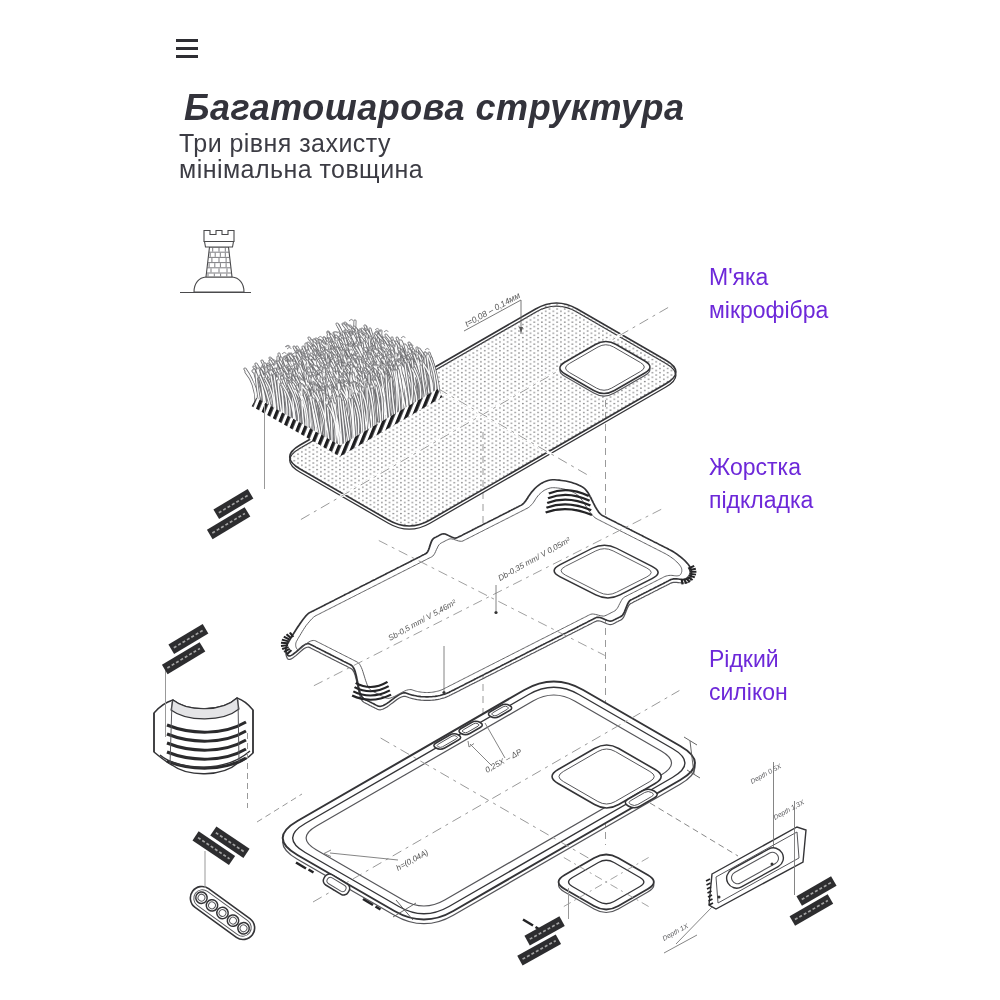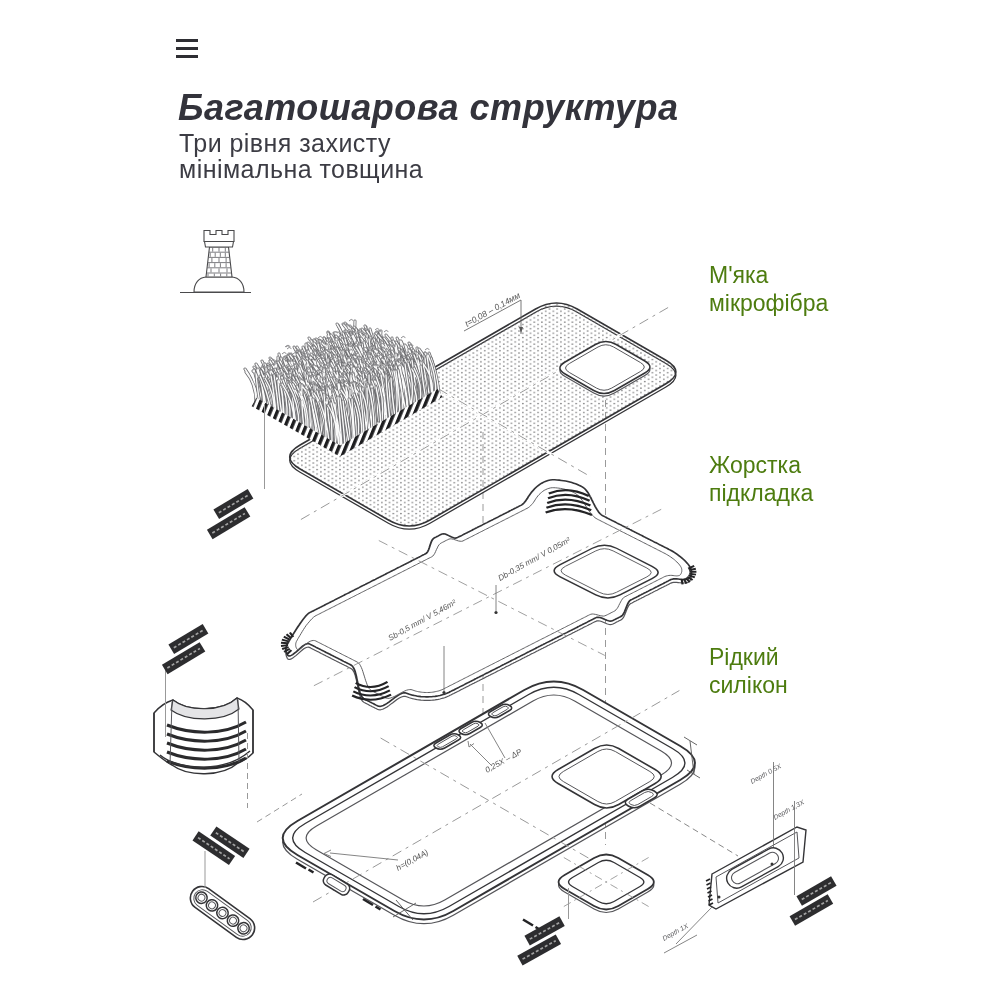--- a/index.html
+++ b/index.html
@@ -1,18 +1,18 @@
 <!DOCTYPE html>
 <html><head><meta charset="utf-8">
 <style>
 html,body{margin:0;padding:0;background:#fff;width:1000px;height:1000px;overflow:hidden}
 body{font-family:"Liberation Sans", sans-serif;}
-.title{position:absolute;left:178px;top:87px;font-size:36px;font-weight:bold;font-style:italic;color:#33333b;letter-spacing:0.5px}
+.title{position:absolute;left:184px;top:87px;font-size:36px;font-weight:bold;font-style:italic;color:#33333b;letter-spacing:0.5px}
 .sub{position:absolute;left:179px;top:130px;font-size:25px;color:#3c3c44;line-height:26px;letter-spacing:0.45px}
-.lbl{position:absolute;font-size:23px;color:#4d7c0f;line-height:28px}
+.lbl{position:absolute;font-size:23px;color:#6d28d9;line-height:33px}
 .burger{position:absolute;left:176px;top:39px}
 .burger div{width:22px;height:3.4px;background:#2e2e33;margin-bottom:4.6px}
 </style></head>
 <body>
 
 <div class="burger">
     <div></div>
     <div></div>
     <div></div>
   </div>

